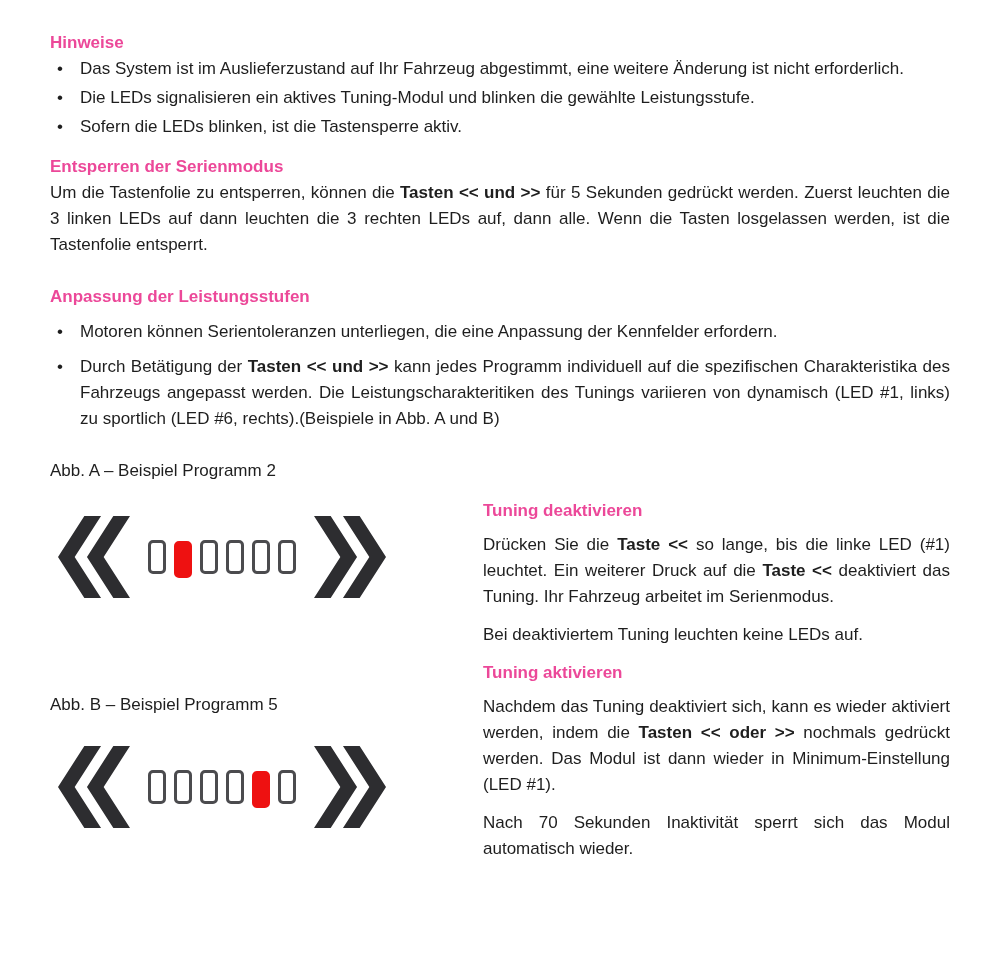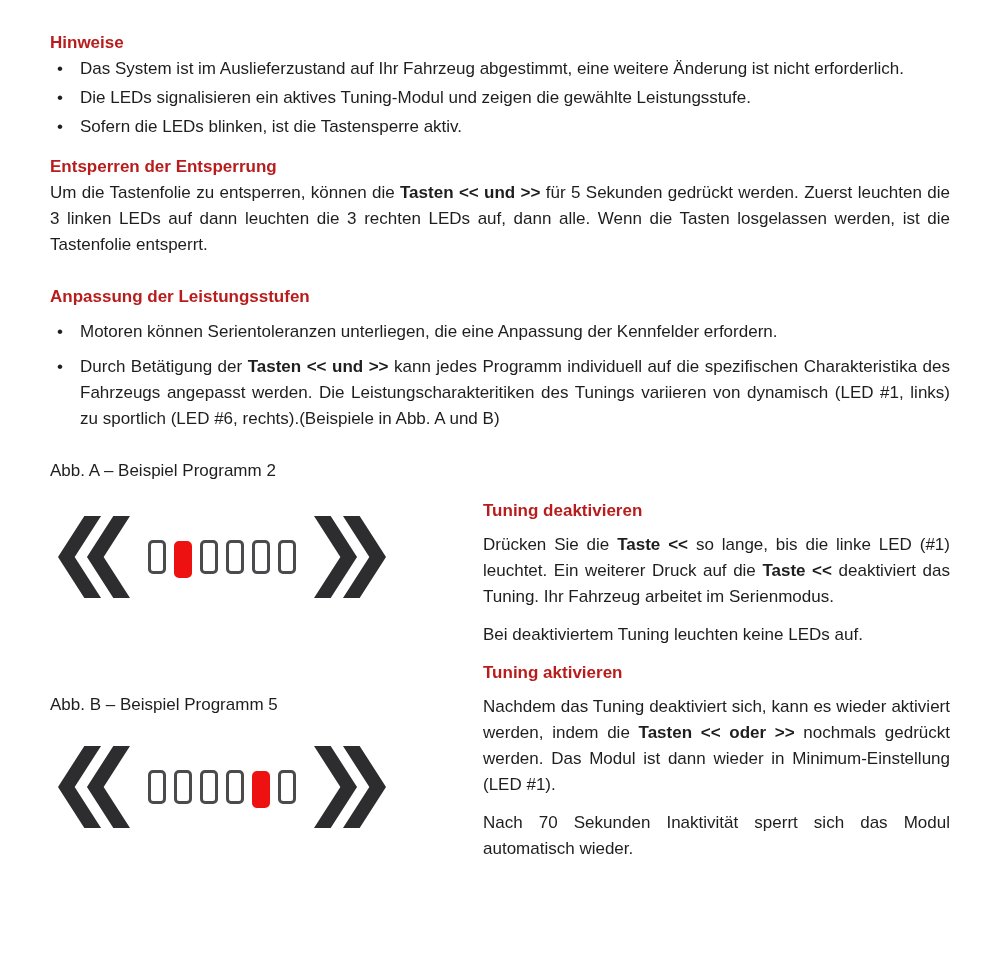--- a/index.html
+++ b/index.html
@@ -7,21 +7,21 @@
   body {
     width: 1000px; height: 975px; overflow: hidden;
     font-family: "Liberation Sans", sans-serif;
     color: #1e1e1e;
   }
   .page {
     width: 1000px; height: 975px;
     padding: 30px 50px 0 50px;
     font-size: 17px; line-height: 26px;
   }
-  h2 { font-size: 17px; line-height: 26px; font-weight: bold; color: #b91c1c; }
+  h2 { font-size: 17px; line-height: 26px; font-weight: bold; color: #ec4899; }
   .b { font-weight: bold; }
   .just { text-align: justify; }
 
   ul.bullets { list-style: none; }
   ul.bullets > li { position: relative; padding-left: 30px; margin-bottom: 3px; }
   ul.bullets > li::before {
     content: "\2022";
     position: absolute; left: 7px; top: 0;
     font-size: 17px;
   }
@@ -72,27 +72,27 @@
 </style>
 </head>
 <body>
 
 <div class="page">
 
   <section class="sec-hinweise">
     <h2>Hinweise</h2>
     <ul class="bullets">
       <li class="just">Das System ist im Auslieferzustand auf Ihr Fahrzeug abgestimmt, eine weitere Änderung ist nicht erforderlich.</li>
-      <li>Die LEDs signalisieren ein aktives Tuning-Modul und zeigen die gewählte Leistungsstufe.</li>
+      <li>Die LEDs signalisieren ein aktives Tuning-Modul und blinken die gewählte Leistungsstufe.</li>
       <li>Sofern die LEDs blinken, ist die Tastensperre aktiv.</li>
     </ul>
   </section>
 
   <section class="sec-entsperren">
-    <h2>Entsperren der Entsperrung</h2>
+    <h2>Entsperren der Serienmodus</h2>
     <div class="just"><span>Um die Tastenfolie zu entsperren, können die </span><span class="b">Tasten &lt;&lt; und &gt;&gt;</span><span> für 5 Sekunden gedrückt werden. Zuerst leuchten die 3 linken LEDs auf dann leuchten die 3 rechten LEDs auf, dann alle. Wenn die Tasten losgelassen werden, ist die Tastenfolie entsperrt.</span></div>
   </section>
 
   <section class="sec-anpassung">
     <h2>Anpassung der Leistungsstufen</h2>
     <ul class="bullets">
       <li>
         <div><span>Motoren können Serientoleranzen unterliegen, die eine Anpassung der Kennfelder erfordern.</span></div>
       </li>
       <li class="just"><span>Durch Betätigung der </span><span class="b">Tasten &lt;&lt; und &gt;&gt;</span><span> kann jedes Programm individuell auf die spezifischen Charakteristika des Fahrzeugs angepasst werden. Die Leistungscharakteritiken des Tunings variieren von dynamisch (LED #1, links) zu sportlich (LED #6, rechts).(Beispiele in Abb. A und B)</span></li>

